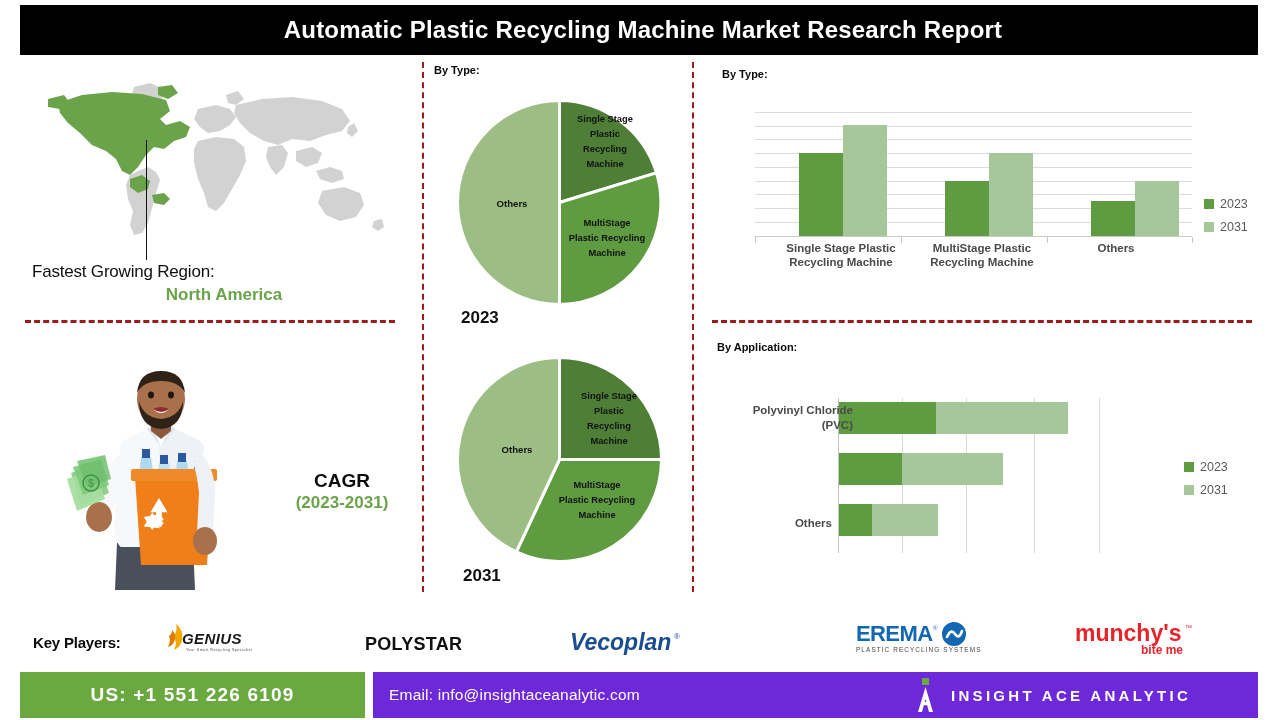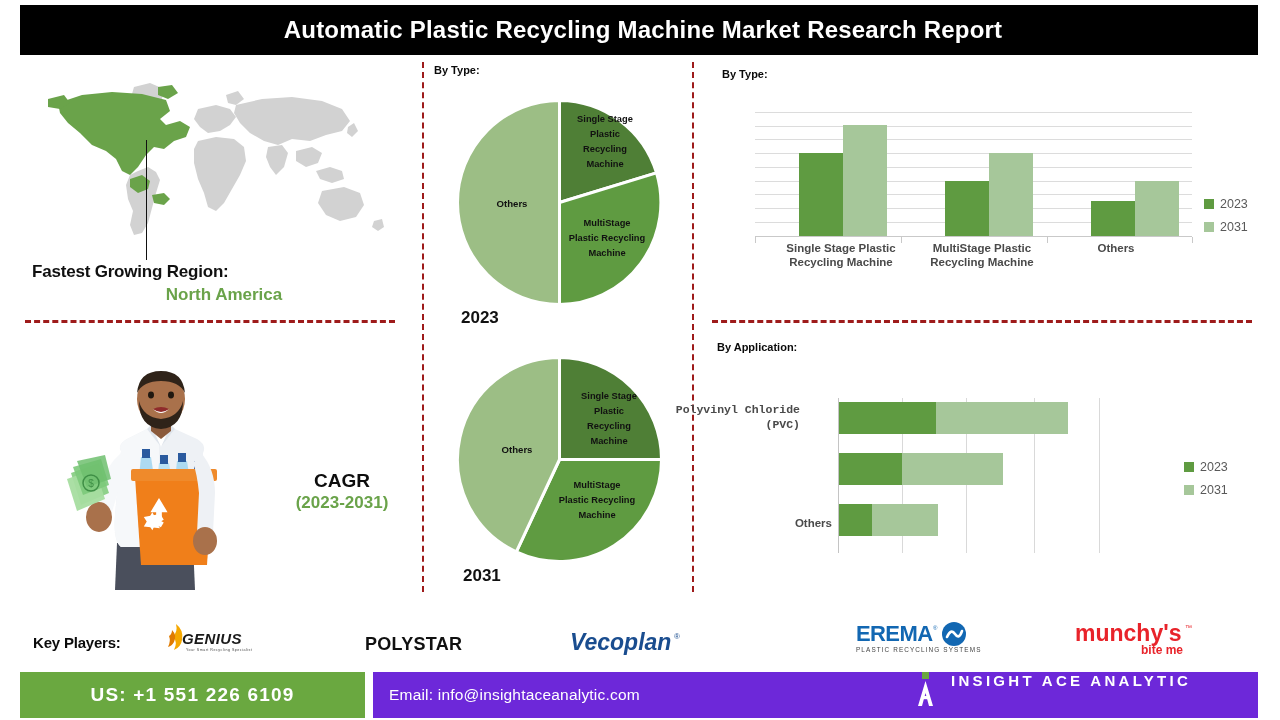--- a/index.html
+++ b/index.html
@@ -50,21 +50,21 @@
   .pointer-line {
     position: absolute; left: 146px; top: 140px;
     width: 0; height: 120px;
     border-left: 1.5px solid #111;
   }
   .region-label {
     position: absolute; left: 32px; top: 262px;
     width: 380px;
   }
   .region-label .rl-title {
-    font-size: 17px; font-weight: bold; color: #101010;
+    font-size: 17px; font-weight: normal; color: #101010;
     letter-spacing: -0.2px;
   }
   .region-label .rl-value {
     font-size: 17px; font-weight: bold; color: #6aa34a;
     text-align: center; padding-left: 4px; margin-top: 3px;
   }
 
   
   .person-art {
     position: absolute; left: 55px; top: 365px;
@@ -167,21 +167,21 @@
     position: absolute; left: 373px; top: 672px;
     width: 885px; height: 46px;
     background: #6d28d9;
     display: flex; align-items: center;
   }
   .footer-email {
     color: #ffffff; font-size: 15.5px; margin-left: 16px; letter-spacing: .2px;
   }
   .footer-brand {
     position: absolute; left: 540px; top: 0; height: 46px;
-    display: flex; 
+    display: flex; align-items: center;
   }
   .footer-brand-text {
     color: #ffffff; font-size: 15px; font-weight: bold;
     letter-spacing: 3.3px; margin-left: 12px;
   }
 </style>
 </head>
 <body>
 
 <div id="infographic">
@@ -425,21 +425,21 @@
       <div class="seg" style="left:0; width:63px; background:#5f9b41;"></div>
       <div class="seg" style="left:63px; width:101px; background:#a6c79a;"></div>
     </div>
 
     <div class="hbar" style="top:106px; left:1px; width:99px;">
       <div class="seg" style="left:0; width:33px; background:#5f9b41;"></div>
       <div class="seg" style="left:33px; width:66px; background:#a6c79a;"></div>
     </div>
   </div>
 
-  <div class="bar-cat" style="left:628px; top:403px; width:172px;font-family:Liberation Mono, monospace;">
+  <div class="bar-cat" style="left:681px; top:403px; width:172px;">
     <span>Polyvinyl Chloride</span><br>
     <span>(PVC)</span>
   </div>
   <div class="bar-cat" style="left:660px; top:516px; width:172px;">
     <span>Others</span>
   </div>
 
   <div class="legend" style="left:1184px; top:460px;">
     <div class="legend-row">
       <div class="legend-sw" style="background:#5f9b41;"></div>

